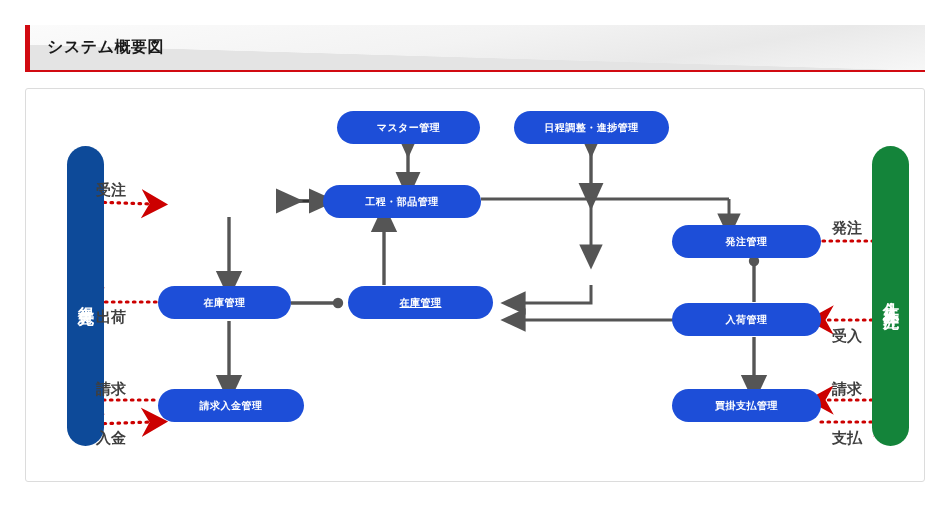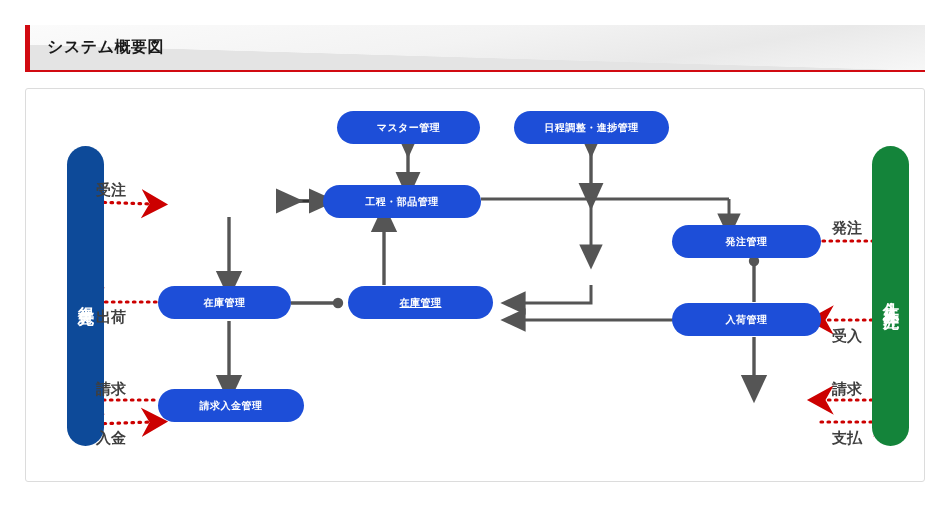--- a/index.html
+++ b/index.html
@@ -168,20 +168,23 @@
       <div class="node" style="left:322px;top:197px;width:145px;height:33px;text-decoration:underline;">
         <span>在庫管理</span>
       </div>
       <div class="node" style="left:646px;top:214px;width:149px;height:33px;">
         <span>入荷管理</span>
       </div>
 
       <div class="node" style="left:132px;top:300px;width:146px;height:33px;">
         <span>請求入金管理</span>
       </div>
+      <div class="node" style="left:646px;top:300px;width:149px;height:33px;">
+        <span>買掛支払管理</span>
+      </div>
 
       <div class="edge-label" style="left:70px;top:92px;">受注</div>
       <div class="edge-label" style="left:70px;top:219px;">出荷</div>
       <div class="edge-label" style="left:70px;top:291px;">請求</div>
       <div class="edge-label" style="left:70px;top:340px;">入金</div>
 
       <div class="edge-label" style="left:806px;top:130px;">発注</div>
       <div class="edge-label" style="left:806px;top:238px;">受入</div>
       <div class="edge-label" style="left:806px;top:291px;">請求</div>
       <div class="edge-label" style="left:806px;top:340px;">支払</div>

